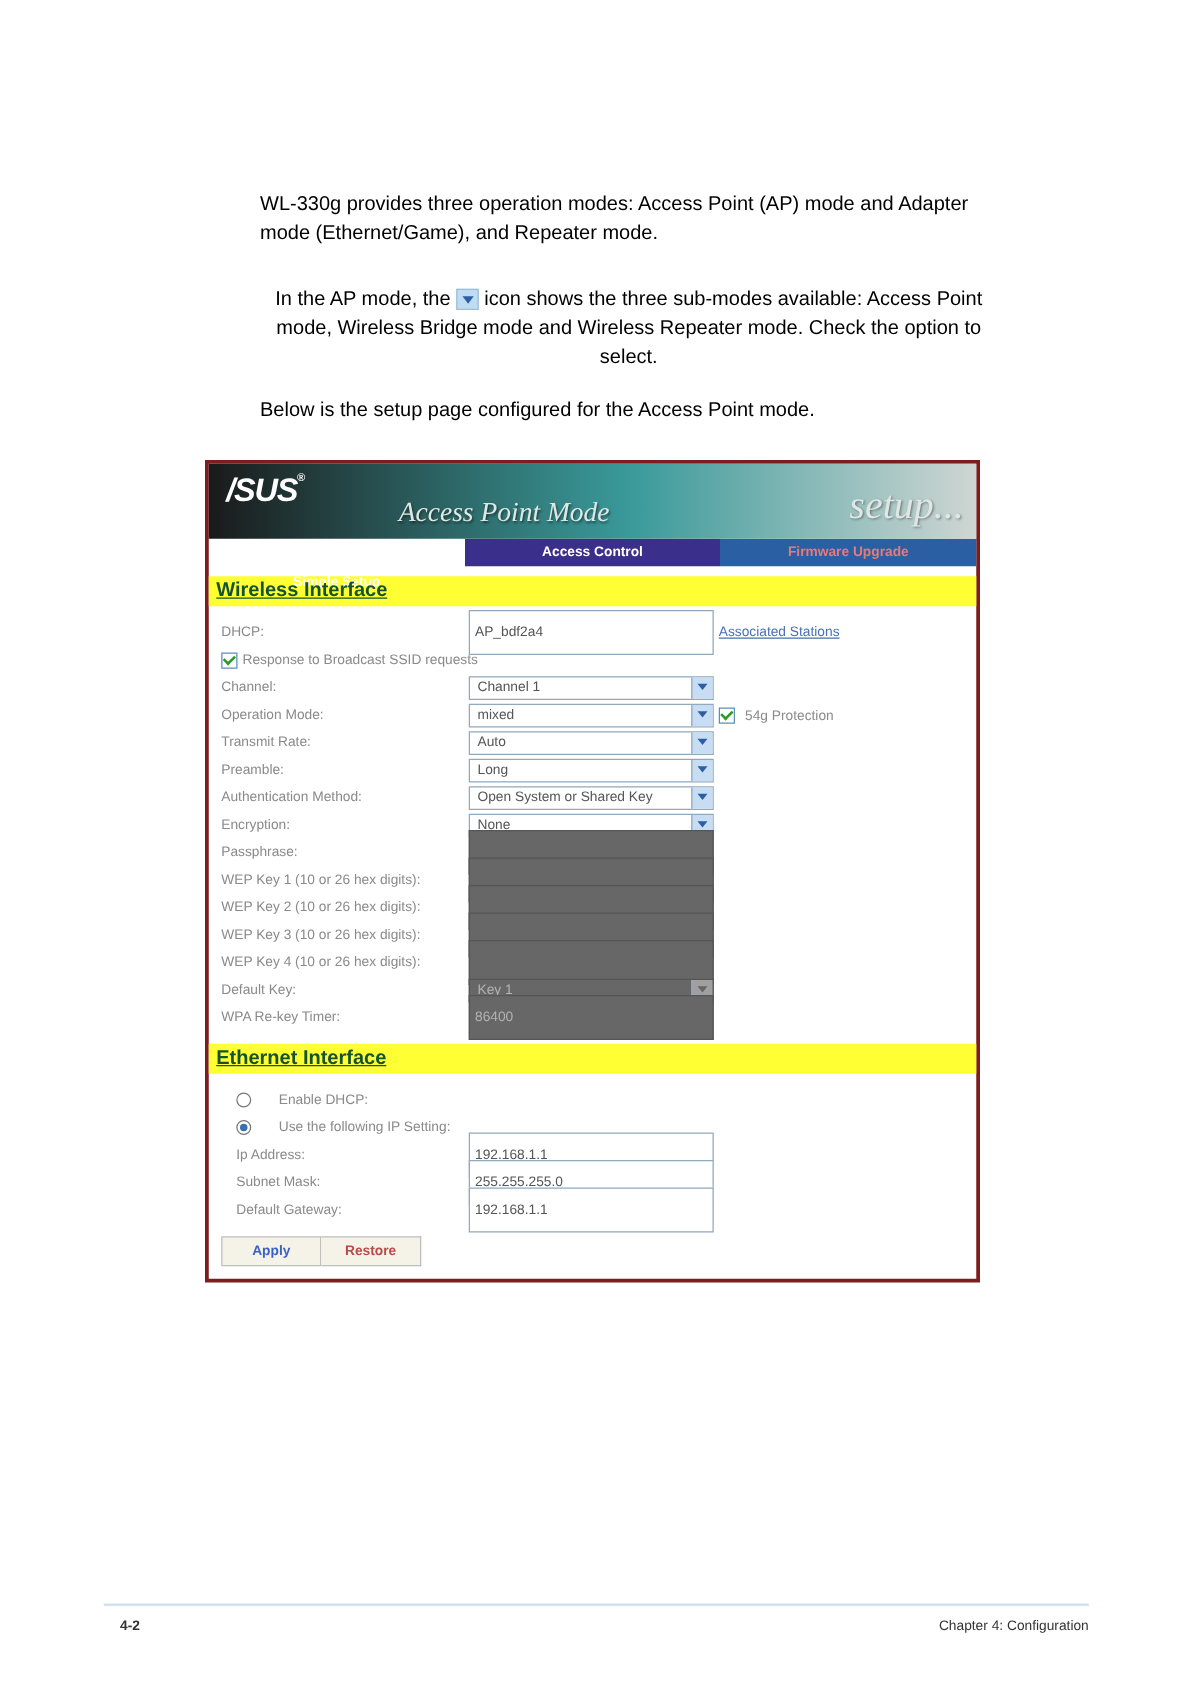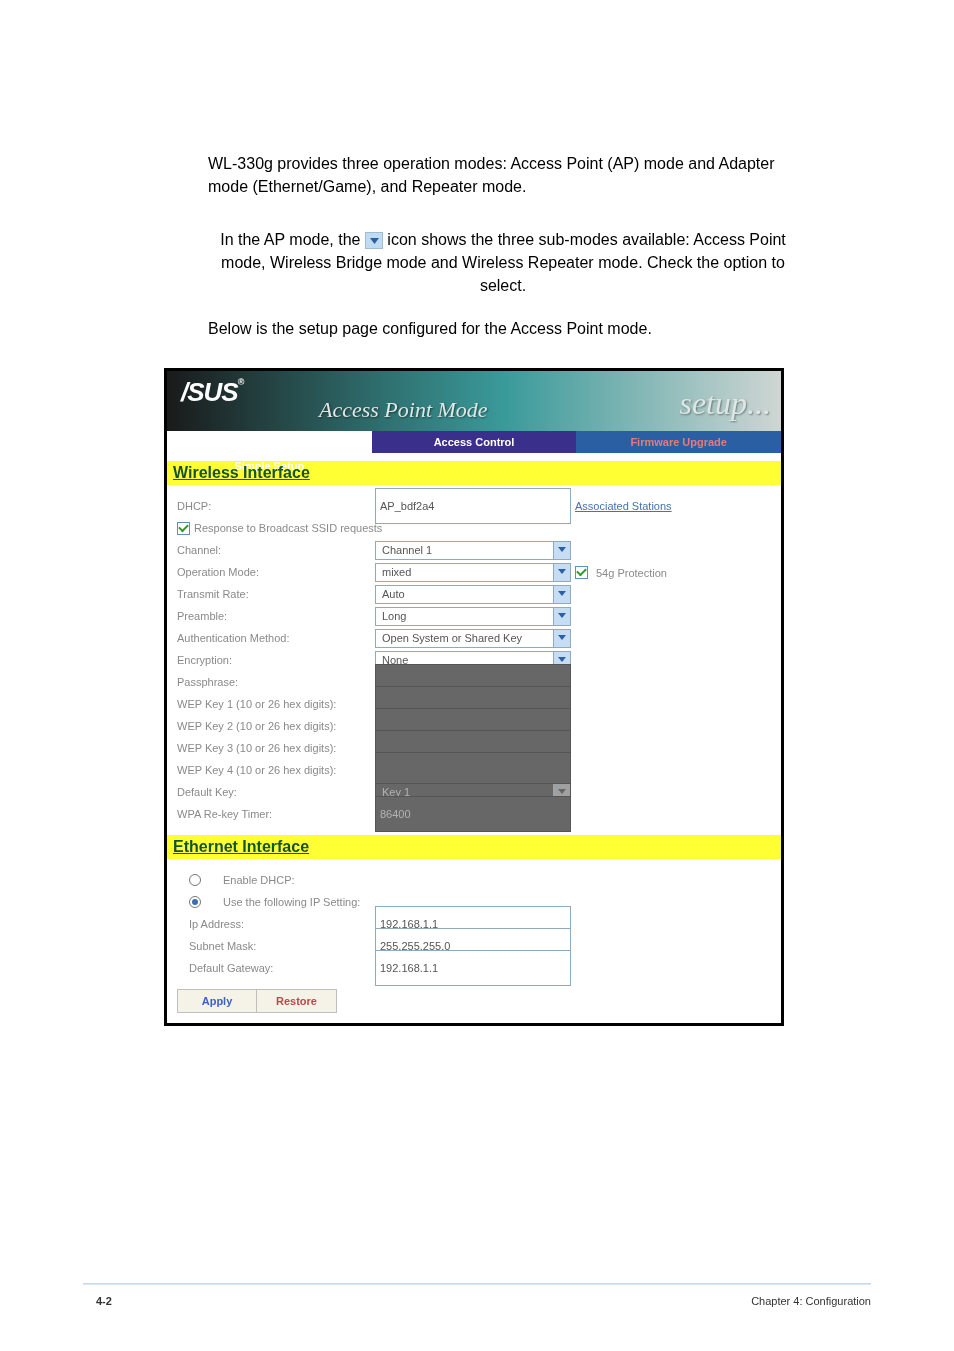--- a/index.html
+++ b/index.html
@@ -36,21 +36,21 @@
     left: 2px;
   }
   .para3 { top: 317px; }
 
   
   .shot {
     position: absolute;
     left: 164px;
     top: 368px;
     width: 620px;
-    border: 3px solid #000000;
+    border: 3px solid #7f1d1d;
     background: #fff;
     font-family: Arial, Verdana, sans-serif;
   }
   .header-band {
     height: 60px;
     background: linear-gradient(90deg, #1a1a1a 0%, #2f6f6f 35%, #3a9a9a 55%, #cfd6d3 100%);
     position: relative;
   }
   .logo {
     position: absolute;

